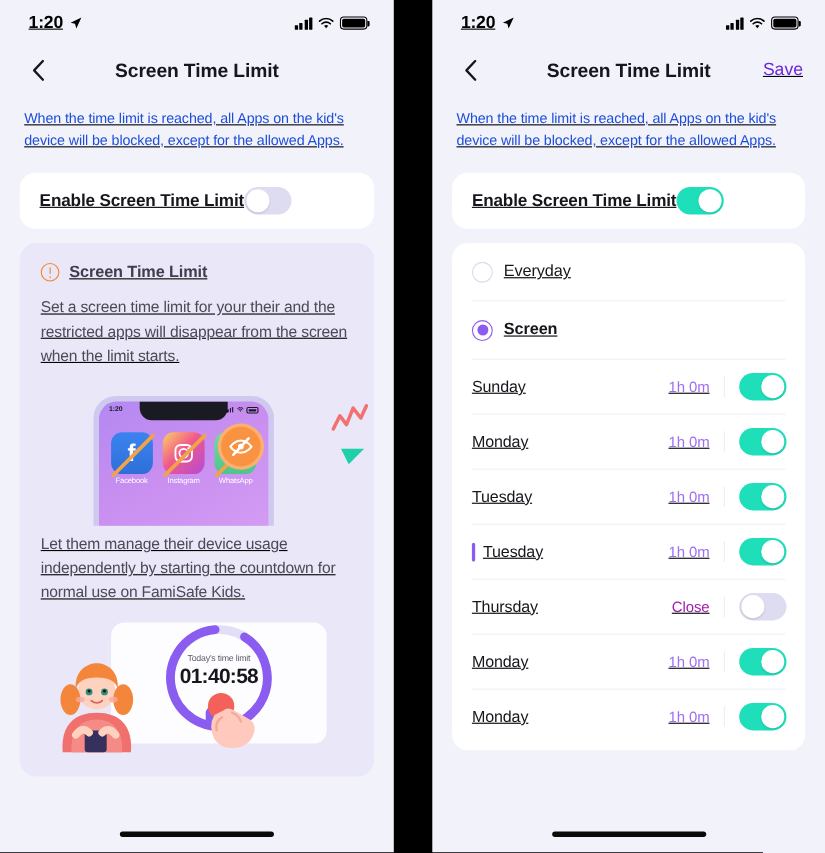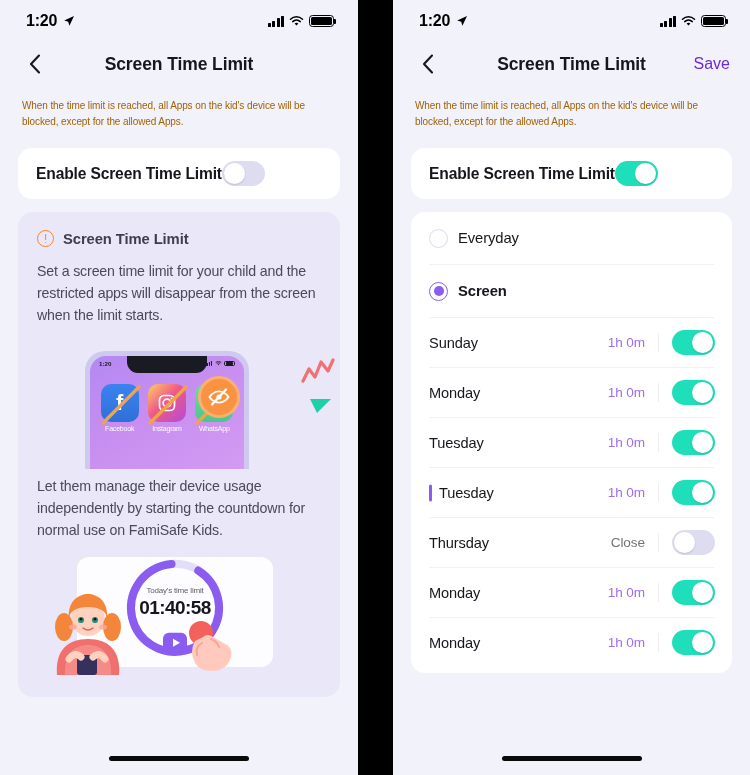--- a/index.html
+++ b/index.html
@@ -9,20 +9,21 @@
     background:#000;
     overflow:hidden;
   }
   .stage { position:relative; width:750px; height:775px; display:flex; background:#000; }
 
   .panel {
     position:relative;
     height:775px;
     background:#f2f2fb;
     overflow:hidden;
+    text-decoration:underline;
   }
   .panel-left  { width:358px; }
   .gutter      { width:35px; background:#000; }
   .panel-right { width:357px; }
 
   
   .statusbar {
     height:42px;
     display:flex;
     align-items:center;
@@ -87,23 +88,23 @@
     font-size:16px;
     color:#6d28d9;
     cursor:pointer;
     position:relative;
     z-index:2;
   }
 
   
   .desc {
     padding:12px 20px 0 22px;
-    font-size:10px;
+    font-size:13px;
     line-height:1.55;
-    color:#a16207;
+    color:#1d4ed8;
     letter-spacing:-0.1px;
   }
 
   
   .card {
     background:#fff;
     border-radius:14px;
     margin:19px 18px 0 18px;
   }
   .enable-row {
@@ -285,21 +286,21 @@
   .tri    { position:absolute; right:-12px; top:54px; }
 
   
   .timer-wrap {
     position:relative;
     height:118px;
     margin-top:16px;
   }
   .timer-card {
     position:absolute;
-    left:40px; top:0;
+    left:64px; top:0;
     width:196px; height:110px;
     background:#fdfdff;
     border-radius:12px;
   }
   .ring-box {
     position:absolute;
     left:50%; top:50%;
     transform:translate(-50%,-52%);
   }
   .ring-label {
@@ -398,21 +399,21 @@
     margin-left:auto;
     display:flex;
     align-items:center;
     gap:13px;
   }
   .day-value {
     font-size:13.6px;
     color:#a06ef0;
     letter-spacing:-0.1px;
   }
-  .day-value.closed { color:#737373; }
+  .day-value.closed { color:#a21caf; }
   .vsep { width:1px; height:19px; background:#ededf3; }
 
   
   .home-ind {
     position:absolute;
     left:50%; bottom:14px;
     transform:translateX(-50%);
     width:140px; height:5px;
     border-radius:3px;
     background:#0a0a0a;
@@ -468,21 +469,21 @@
             <span class="knob"></span>
           </span>
       </div>
     </div>
 
     <div class="info-card">
       <div class="info-head">
         <span class="warn-icon"></span>
         <span class="info-title">Screen Time Limit</span>
       </div>
-      <div class="info-text">Set a screen time limit for your child and the restricted apps will disappear from the screen when the limit starts.</div>
+      <div class="info-text">Set a screen time limit for your their and the restricted apps will disappear from the screen when the limit starts.</div>
 
       <div class="phone-wrap">
         <div class="phone">
           <div class="phone-screen">
             <div class="phone-notch"></div>
             <div class="phone-sb">
               <span>1:20</span>
               <span class="mini-sb-right">
                 <span class="mini-bars">
                     <i></i>

